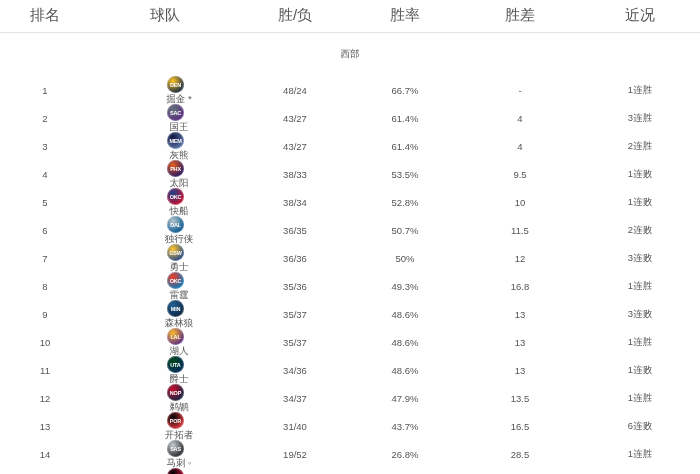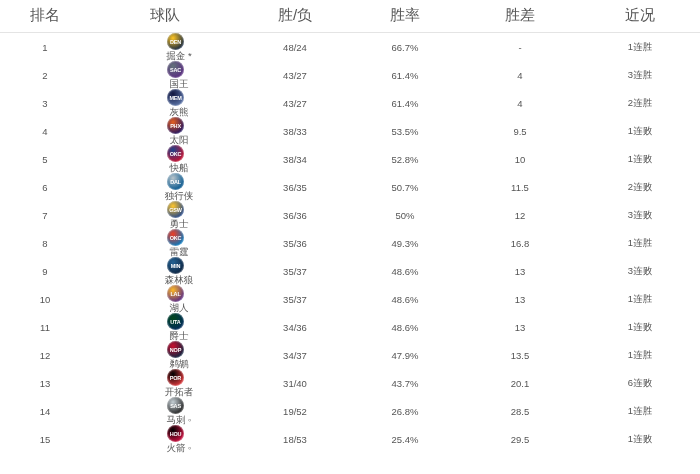--- a/index.html
+++ b/index.html
@@ -101,20 +101,23 @@
       <tr>
         <th>排名</th>
         <th>球队</th>
         <th>胜/负</th>
         <th>胜率</th>
         <th>胜差</th>
         <th>近况</th>
       </tr>
     </thead>
     <tbody>
+      <tr class="conference-row">
+        <td colspan="6">西部</td>
+      </tr>
     <tr>
           <td class="rank-cell">1</td>
           <td>
             <div class="team-cell">
               <span class="team-logo" style="background: radial-gradient(circle at 35% 30%, rgb(254, 197, 36) 0%, rgb(14, 34, 64) 78%);">DEN</span>
               <span class="team-name">掘金 *</span>
             </div>
           </td>
           <td>48/24</td>
           <td>66.7%</td>
@@ -267,21 +270,21 @@
         <tr>
           <td class="rank-cell">13</td>
           <td>
             <div class="team-cell">
               <span class="team-logo" style="background: radial-gradient(circle at 35% 30%, rgb(0, 0, 0) 0%, rgb(224, 58, 62) 78%);">POR</span>
               <span class="team-name">开拓者</span>
             </div>
           </td>
           <td>31/40</td>
           <td>43.7%</td>
-          <td>20.1</td>
+          <td>16.5</td>
           <td>6连败</td>
         </tr>
         <tr>
           <td class="rank-cell">14</td>
           <td>
             <div class="team-cell">
               <span class="team-logo" style="background: radial-gradient(circle at 35% 30%, rgb(196, 206, 212) 0%, rgb(31, 31, 31) 78%);">SAS</span>
               <span class="team-name">马刺 ◦</span>
             </div>
           </td>

